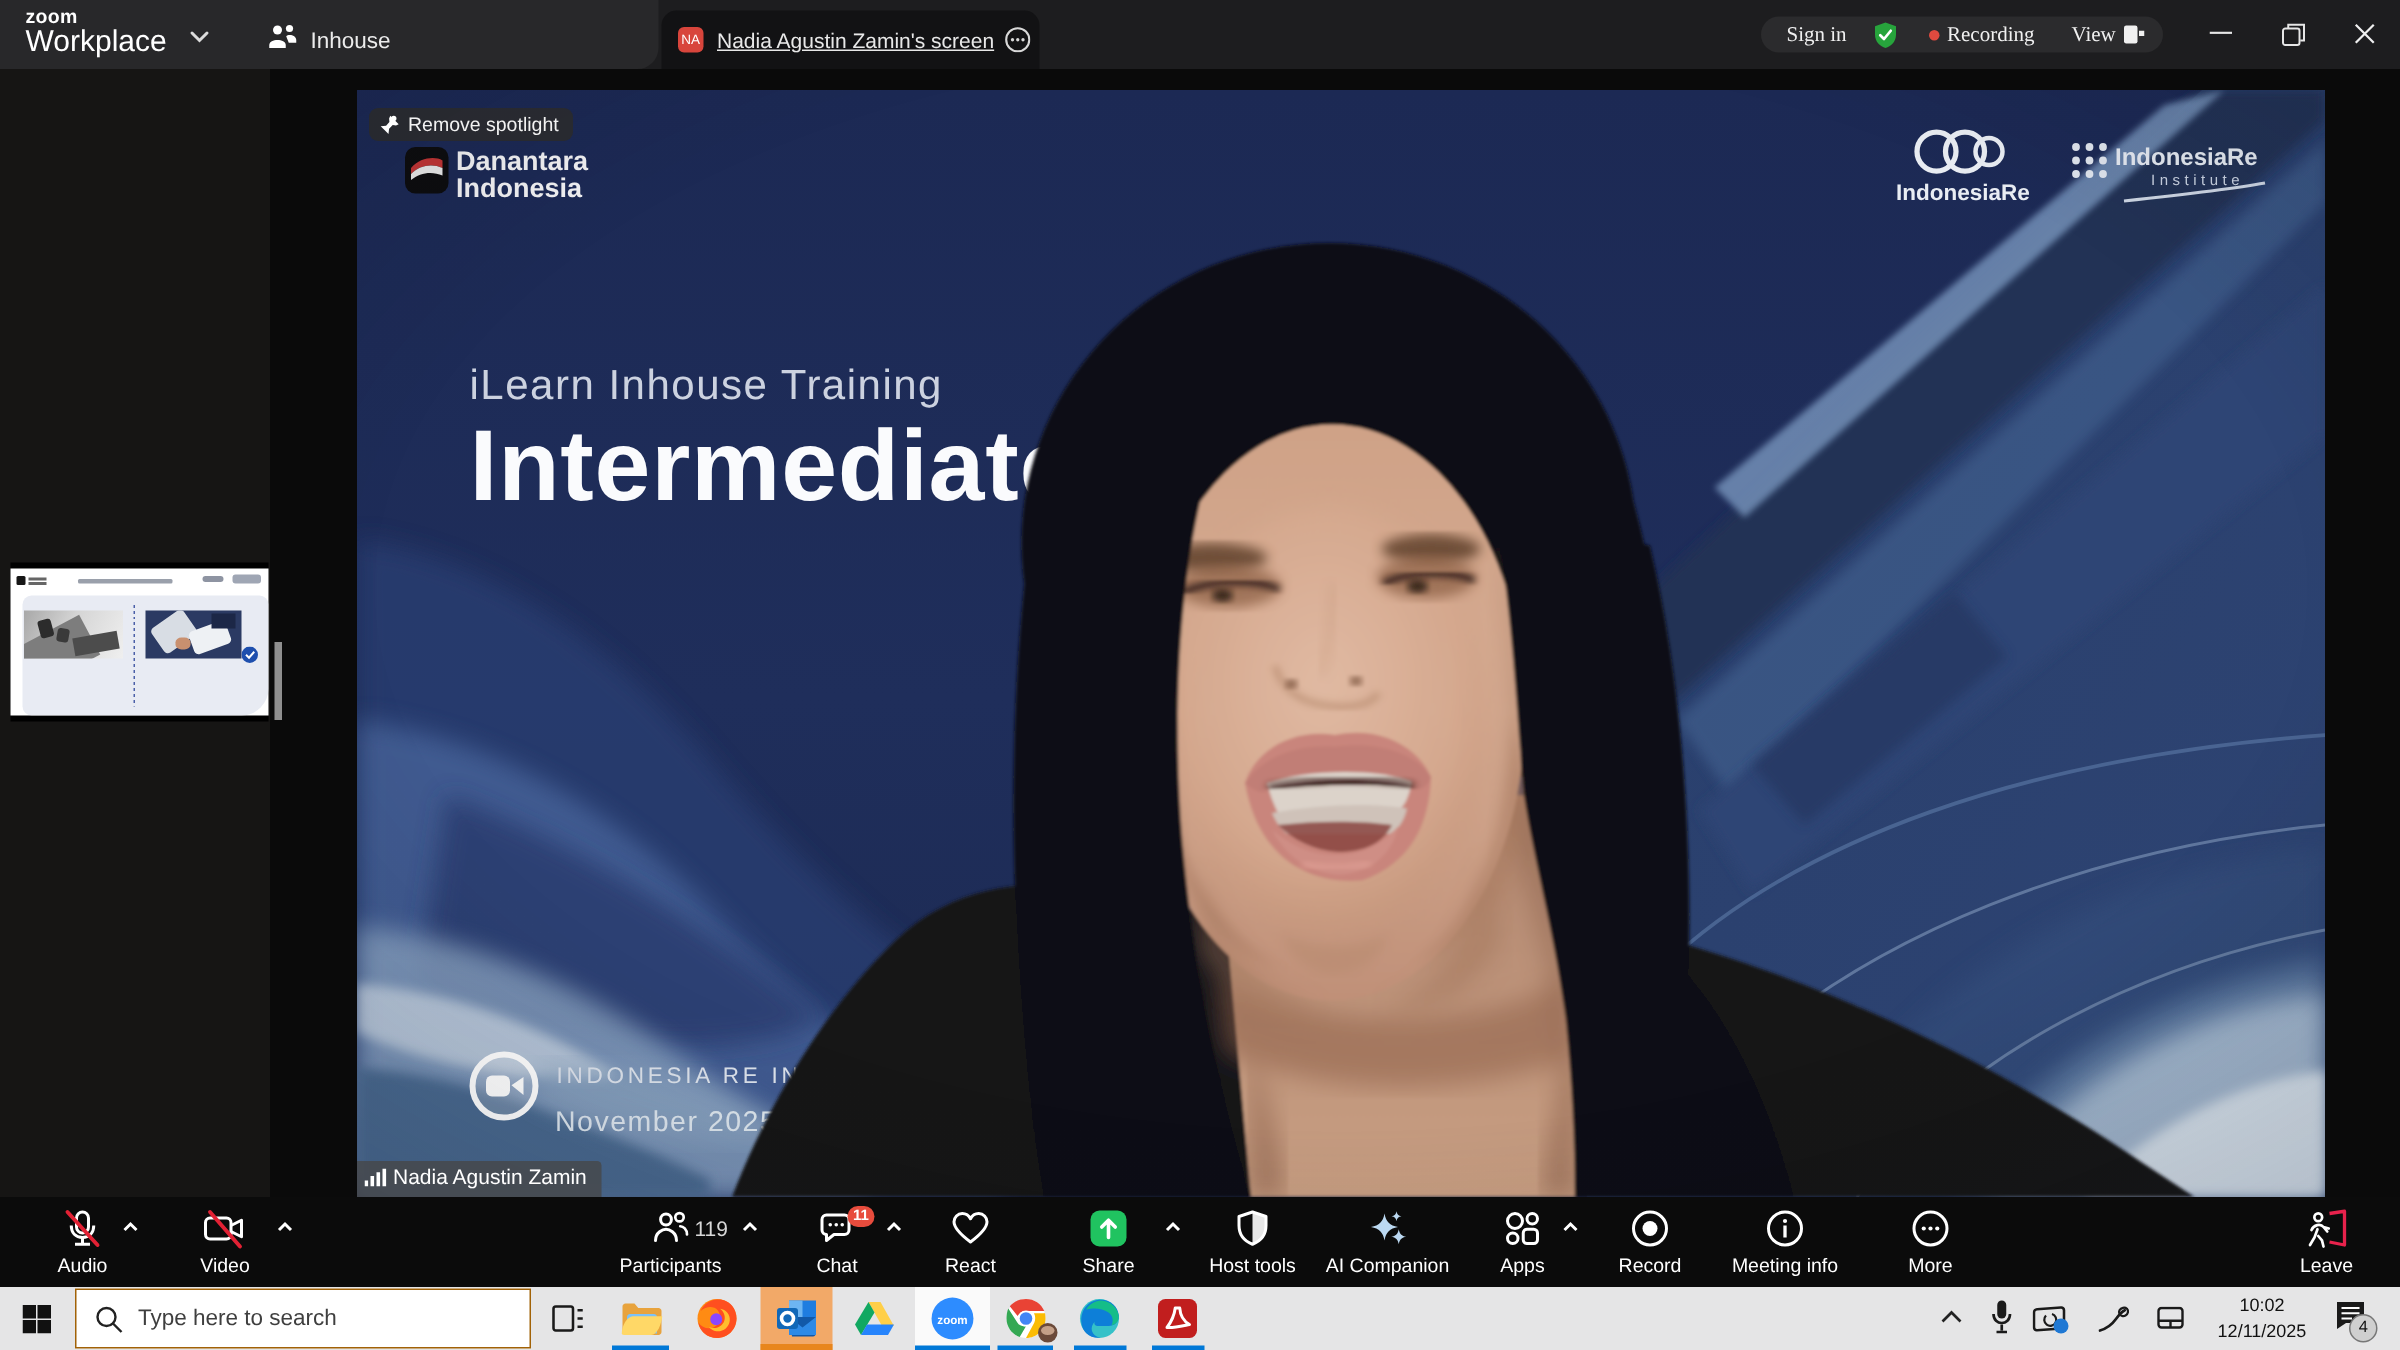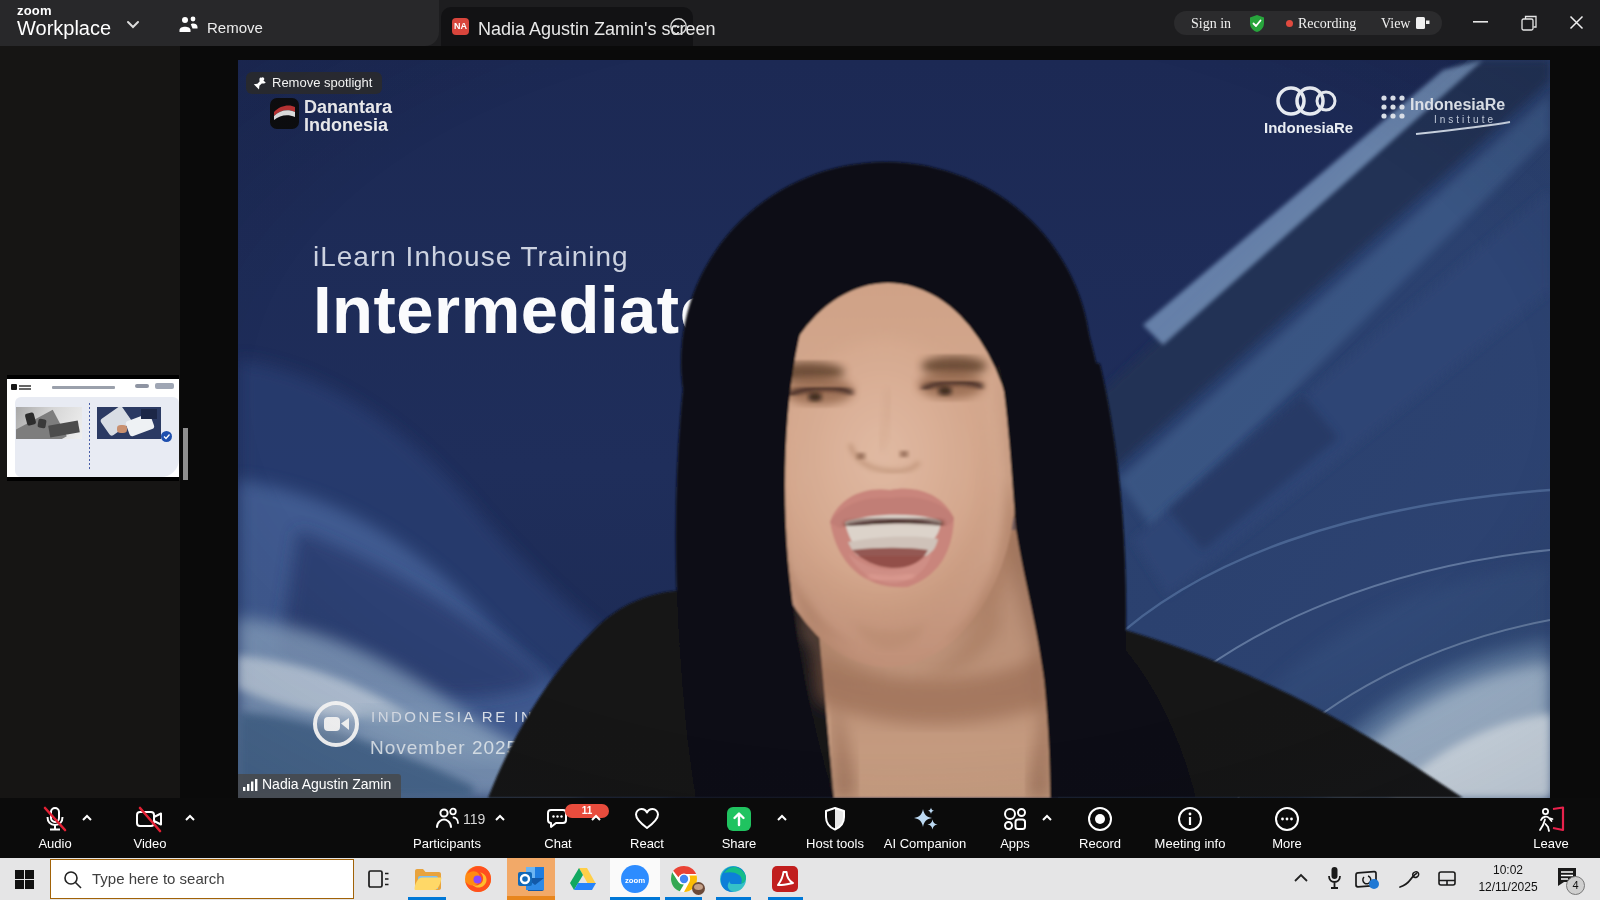--- a/index.html
+++ b/index.html
@@ -5,22 +5,22 @@
 .abs{position:absolute;}
 
 #topbar{position:absolute;left:0;top:0;width:1600px;height:46px;background:#1d1d1f;}
 #topbar .leftsec{position:absolute;left:0;top:0;width:439px;height:46px;background:#28282a;border-radius:0 0 14px 0;}
 #topbar .zoomword{position:absolute;left:17px;top:3px;font-size:13px;font-weight:700;color:#fff;letter-spacing:.2px;}
 #topbar .workplace{position:absolute;left:17px;top:17px;font-size:20px;font-weight:400;color:#fff;}
 #topbar .chev{position:absolute;left:126px;top:20px;}
 #topbar .meetico{position:absolute;left:178px;top:16px;}
 #topbar .meettxt{position:absolute;left:207px;top:19px;font-size:15px;color:#ececec;}
 #tab{position:absolute;left:441px;top:7px;width:252px;height:39px;background:#121214;border-radius:10px 10px 0 0;}
-#tab .na{position:absolute;left:11px;top:11px;width:17px;height:17px;border-radius:4px;background:#d8453c;color:#fff;font-size:9px;font-weight:700;text-align:center;line-height:17px;}
-#tab .title{position:absolute;left:37px;top:12px;font-size:18px;color:#e8e8e8;white-space:nowrap;}
+#tab .na{position:absolute;left:11px;top:11px;width:17px;height:17px;border-radius:4px;background:#d8453c;color:#fff;font-size:9px;font-weight:400;text-align:center;line-height:17px;}
+#tab .title{position:absolute;left:37px;top:12px;font-size:14px;color:#e8e8e8;white-space:nowrap;text-decoration:underline;}
 #tab .dots{position:absolute;left:229px;top:11px;}
 #pill{position:absolute;left:1174px;top:11px;width:268px;height:24px;background:#2b2b2d;border-radius:13px;font-family:Liberation Serif, serif;}
 #pill .signin{position:absolute;left:17px;top:5px;font-size:14px;color:#f0f0f0;}
 #pill .recword{position:absolute;left:124px;top:5px;font-size:14px;color:#f0f0f0;}
 #pill .viewword{position:absolute;left:207px;top:5px;font-size:14px;color:#f0f0f0;}
 #pill .reddot{position:absolute;left:112px;top:9px;width:7px;height:7px;border-radius:50%;background:#e04a3f;}
 
 #sidebar{position:absolute;left:0;top:46px;width:180px;height:752px;background:#161514;}
 #thumbwrap{position:absolute;left:7px;top:375px;width:172px;height:106px;background:#000;}
 #thumb{position:absolute;left:0px;top:4px;width:172px;height:98px;background:#fff;overflow:hidden;}
@@ -53,21 +53,21 @@
   <div class="workplace">Workplace</div>
   <svg class="chev" width="14" height="9">
         <path d="M2 2 L7 7 L12 2" stroke="#dcdcdc" stroke-width="2" fill="none" stroke-linecap="round"></path>
       </svg>
   <svg class="meetico" width="22" height="17" viewBox="0 0 22 17">
     <circle cx="7" cy="4" r="3" fill="#fff"></circle>
         <path d="M1.5 14 C1.5 9.5 12.5 9.5 12.5 14 L12.5 16 L1.5 16 Z" fill="#fff"></path>
     <circle cx="15" cy="3" r="2.4" fill="#fff"></circle>
         <path d="M12.8 8.2 C14 6.8 19.5 7 19.5 11 L19.5 12.5 L14.5 12.5" fill="#fff"></path>
   </svg>
-  <div class="meettxt">Remove</div>
+  <div class="meettxt">Inhouse</div>
   <div id="tab">
     <div class="na">NA</div>
     <div class="title">Nadia Agustin Zamin's screen</div>
     <svg class="dots" width="17" height="17">
           <circle cx="8.5" cy="8.5" r="7.7" stroke="#d8d8d8" stroke-width="1.4" fill="none"></circle>
           <circle cx="5" cy="8.5" r="1.1" fill="#d8d8d8"></circle>
           <circle cx="8.5" cy="8.5" r="1.1" fill="#d8d8d8"></circle>
           <circle cx="12" cy="8.5" r="1.1" fill="#d8d8d8"></circle>
         </svg>
   </div>
@@ -373,21 +373,21 @@
 
   <div class="tbi" style="left:558px">
         <span class="ic"><svg width="28" height="26" viewBox="0 0 28 26">
     <path d="M4 4 m3 0 h12 a3 3 0 0 1 3 3 v7 a3 3 0 0 1 -3 3 h-7 l-5 4 v-4 h0 a3 3 0 0 1 -3 -3 v-7 a3 3 0 0 1 3 -3 Z" stroke="#fff" stroke-width="2" fill="none" stroke-linejoin="round"></path>
     <circle cx="9.5" cy="10.5" r="1.2" fill="#fff"></circle>
             <circle cx="13.5" cy="10.5" r="1.2" fill="#fff"></circle>
             <circle cx="17.5" cy="10.5" r="1.2" fill="#fff"></circle>
   </svg></span>
         <span class="lbl">Chat</span>
       </div>
-  <div class="abs" style="left:565px;top:6px;width:44px;height:14px;background:#e84c3d;border-radius:7px;color:#fff;font-size:10px;font-weight:700;text-align:center;line-height:14px">11</div>
+  <div class="abs" style="left:565px;top:6px;width:18px;height:14px;background:#e84c3d;border-radius:7px;color:#fff;font-size:10px;font-weight:700;text-align:center;line-height:14px">11</div>
   <svg class="caret" style="left:590px" width="12" height="8">
         <path d="M2 6 L6 2 L10 6" stroke="#fff" stroke-width="2" fill="none"></path>
       </svg>
 
   <div class="tbi" style="left:647px">
         <span class="ic"><svg width="28" height="26" viewBox="0 0 28 26">
     <path d="M14 22 C6 16 3 12 3 8.5 C3 5.5 5.5 3 8.5 3 C11 3 13 4.5 14 6.5 C15 4.5 17 3 19.5 3 C22.5 3 25 5.5 25 8.5 C25 12 22 16 14 22 Z" stroke="#fff" stroke-width="2" fill="none" stroke-linejoin="round"></path>
   </svg></span>
         <span class="lbl">React</span>
       </div>

